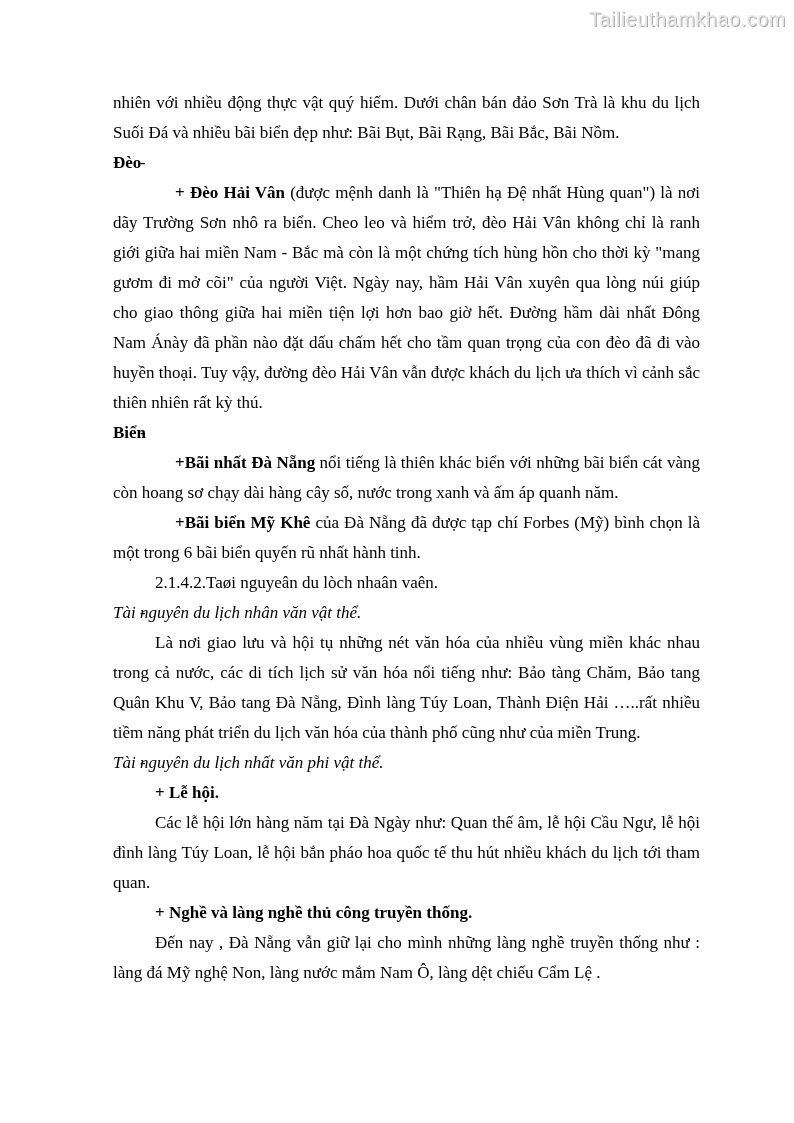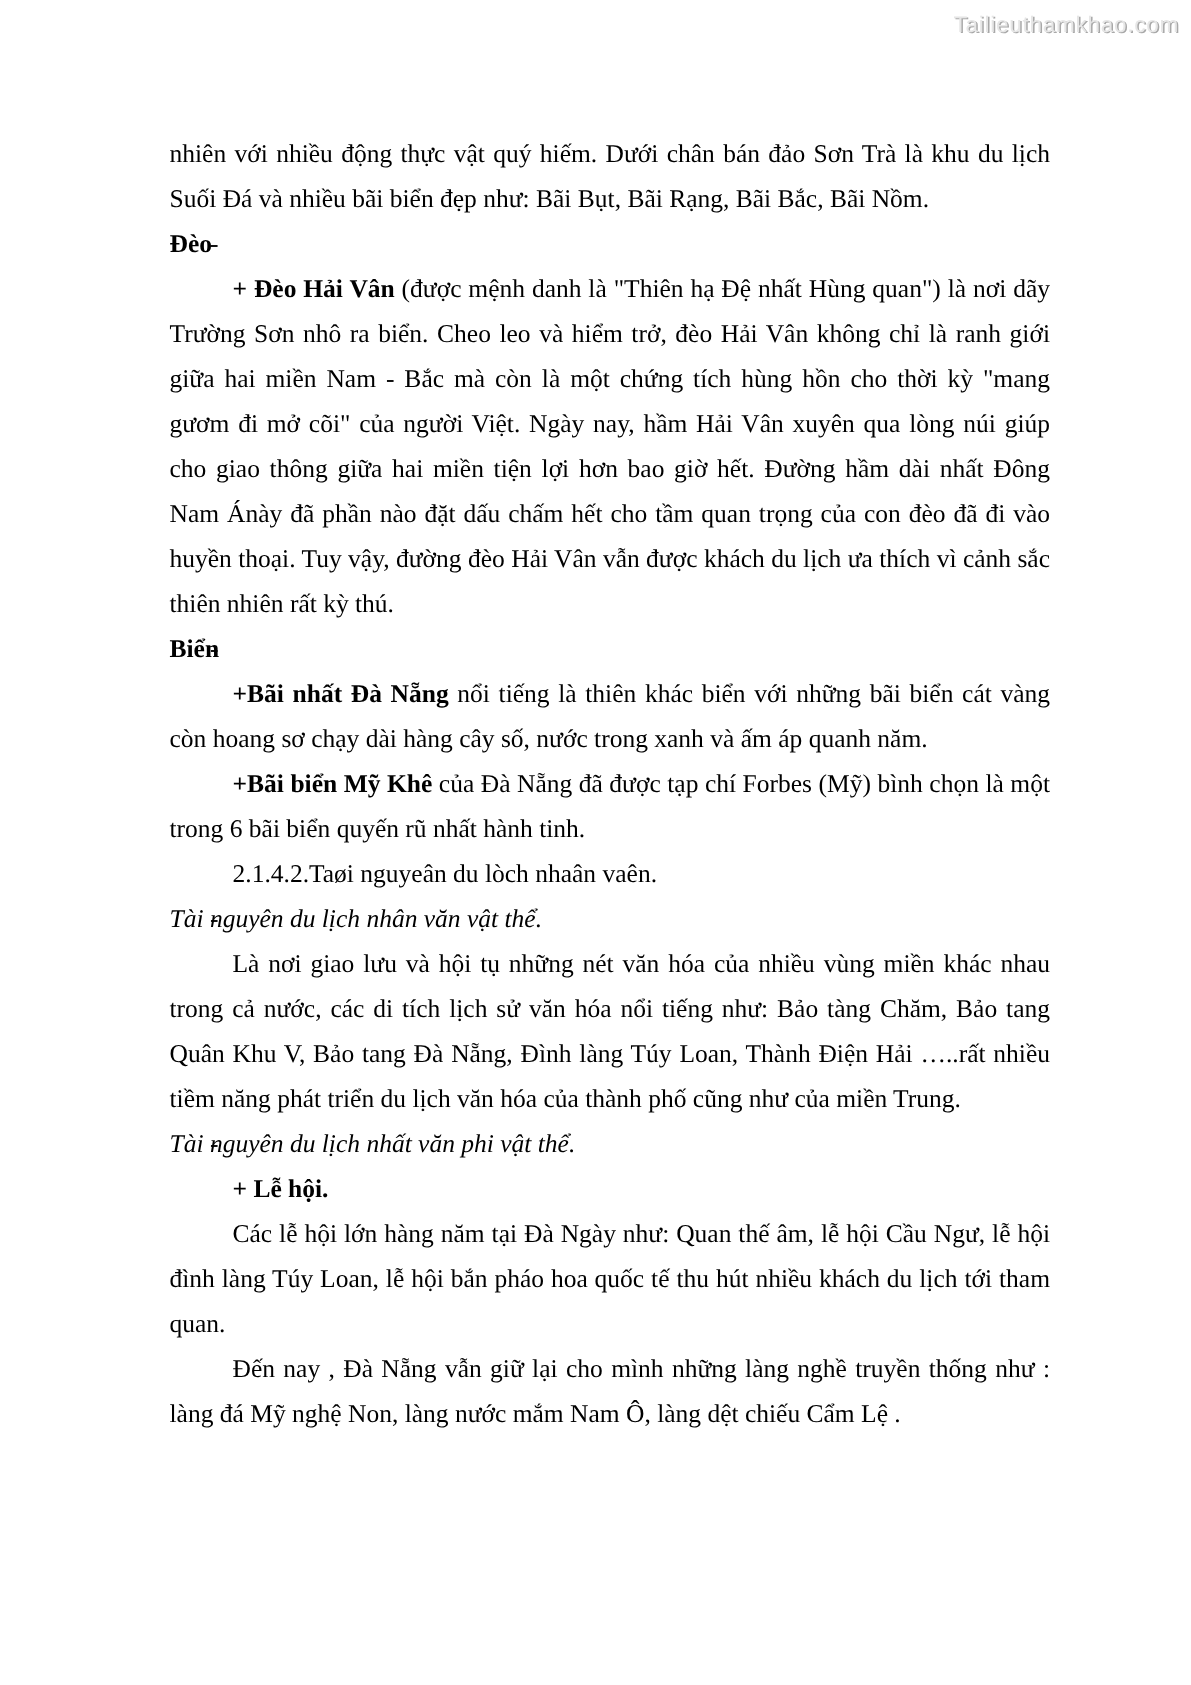--- a/index.html
+++ b/index.html
@@ -14,21 +14,21 @@
     background: #ffffff;
     overflow: hidden;
     font-family: "Liberation Serif", "DejaVu Serif", serif;
     color: #000000;
   }
   .watermark {
     position: absolute;
     top: 8px;
     right: 8px;
     font-family: "Liberation Sans", "DejaVu Sans", sans-serif;
-    font-size: 15px;
+    font-size: 20px;
     color: #e6e6e6;
     text-shadow: 1px 1px 0 #a8a8a8;
     letter-spacing: 0.5px;
     user-select: none;
   }
   .content {
     position: absolute;
     left: 113px;
     top: 88px;
     width: 587px;
@@ -51,21 +51,21 @@
   }
   .bullet .dash {
     position: absolute;
     left: 27px;
     top: 0;
     font-weight: normal;
     font-style: normal;
   }
   .bold { font-weight: bold; }
   .italic { font-style: italic; }
-  .lead { font-weight: bold; }
+  .lead { font-weight: bold; margin-left: 20px; }
 </style>
 </head>
 <body>
 
 <div class="page">
 
   <div class="watermark">Tailieuthamkhao.com</div>
 
   <div class="content">
 
@@ -86,17 +86,18 @@
     <p class="bullet"><span class="dash">-</span><span class="italic">Tài nguyên du lịch nhân văn vật thể.</span></p>
 
     <p class="para indent">Là nơi giao lưu và hội tụ những nét văn hóa của nhiều vùng miền khác nhau trong cả nước, các di tích lịch sử văn hóa nổi tiếng như: Bảo tàng Chăm, Bảo tang Quân Khu V, Bảo tang Đà Nẵng, Đình làng Túy Loan, Thành Điện Hải …..rất nhiều tiềm năng phát triển du lịch văn hóa của thành phố cũng như của miền Trung.</p>
 
     <p class="bullet"><span class="dash">-</span><span class="italic">Tài nguyên du lịch nhất văn phi vật thể.</span></p>
 
     <p class="para indent bold">+ Lễ hội.</p>
 
     <p class="para indent">Các lễ hội lớn hàng năm tại Đà Ngày như: Quan thế âm, lễ hội Cầu Ngư, lễ hội đình làng Túy Loan, lễ hội bắn  pháo hoa quốc tế thu hút nhiều khách du lịch tới tham quan.</p>
 
+    <p class="para indent bold">+ Nghề và làng nghề thủ công truyền thống.</p>
 
     <p class="para indent">Đến nay , Đà Nẵng vẫn giữ lại cho mình những làng nghề truyền thống như : làng đá Mỹ nghệ Non, làng nước mắm Nam Ô, làng dệt chiếu Cẩm Lệ .</p>
 
   </div>
 </div>
 
 </body></html>

